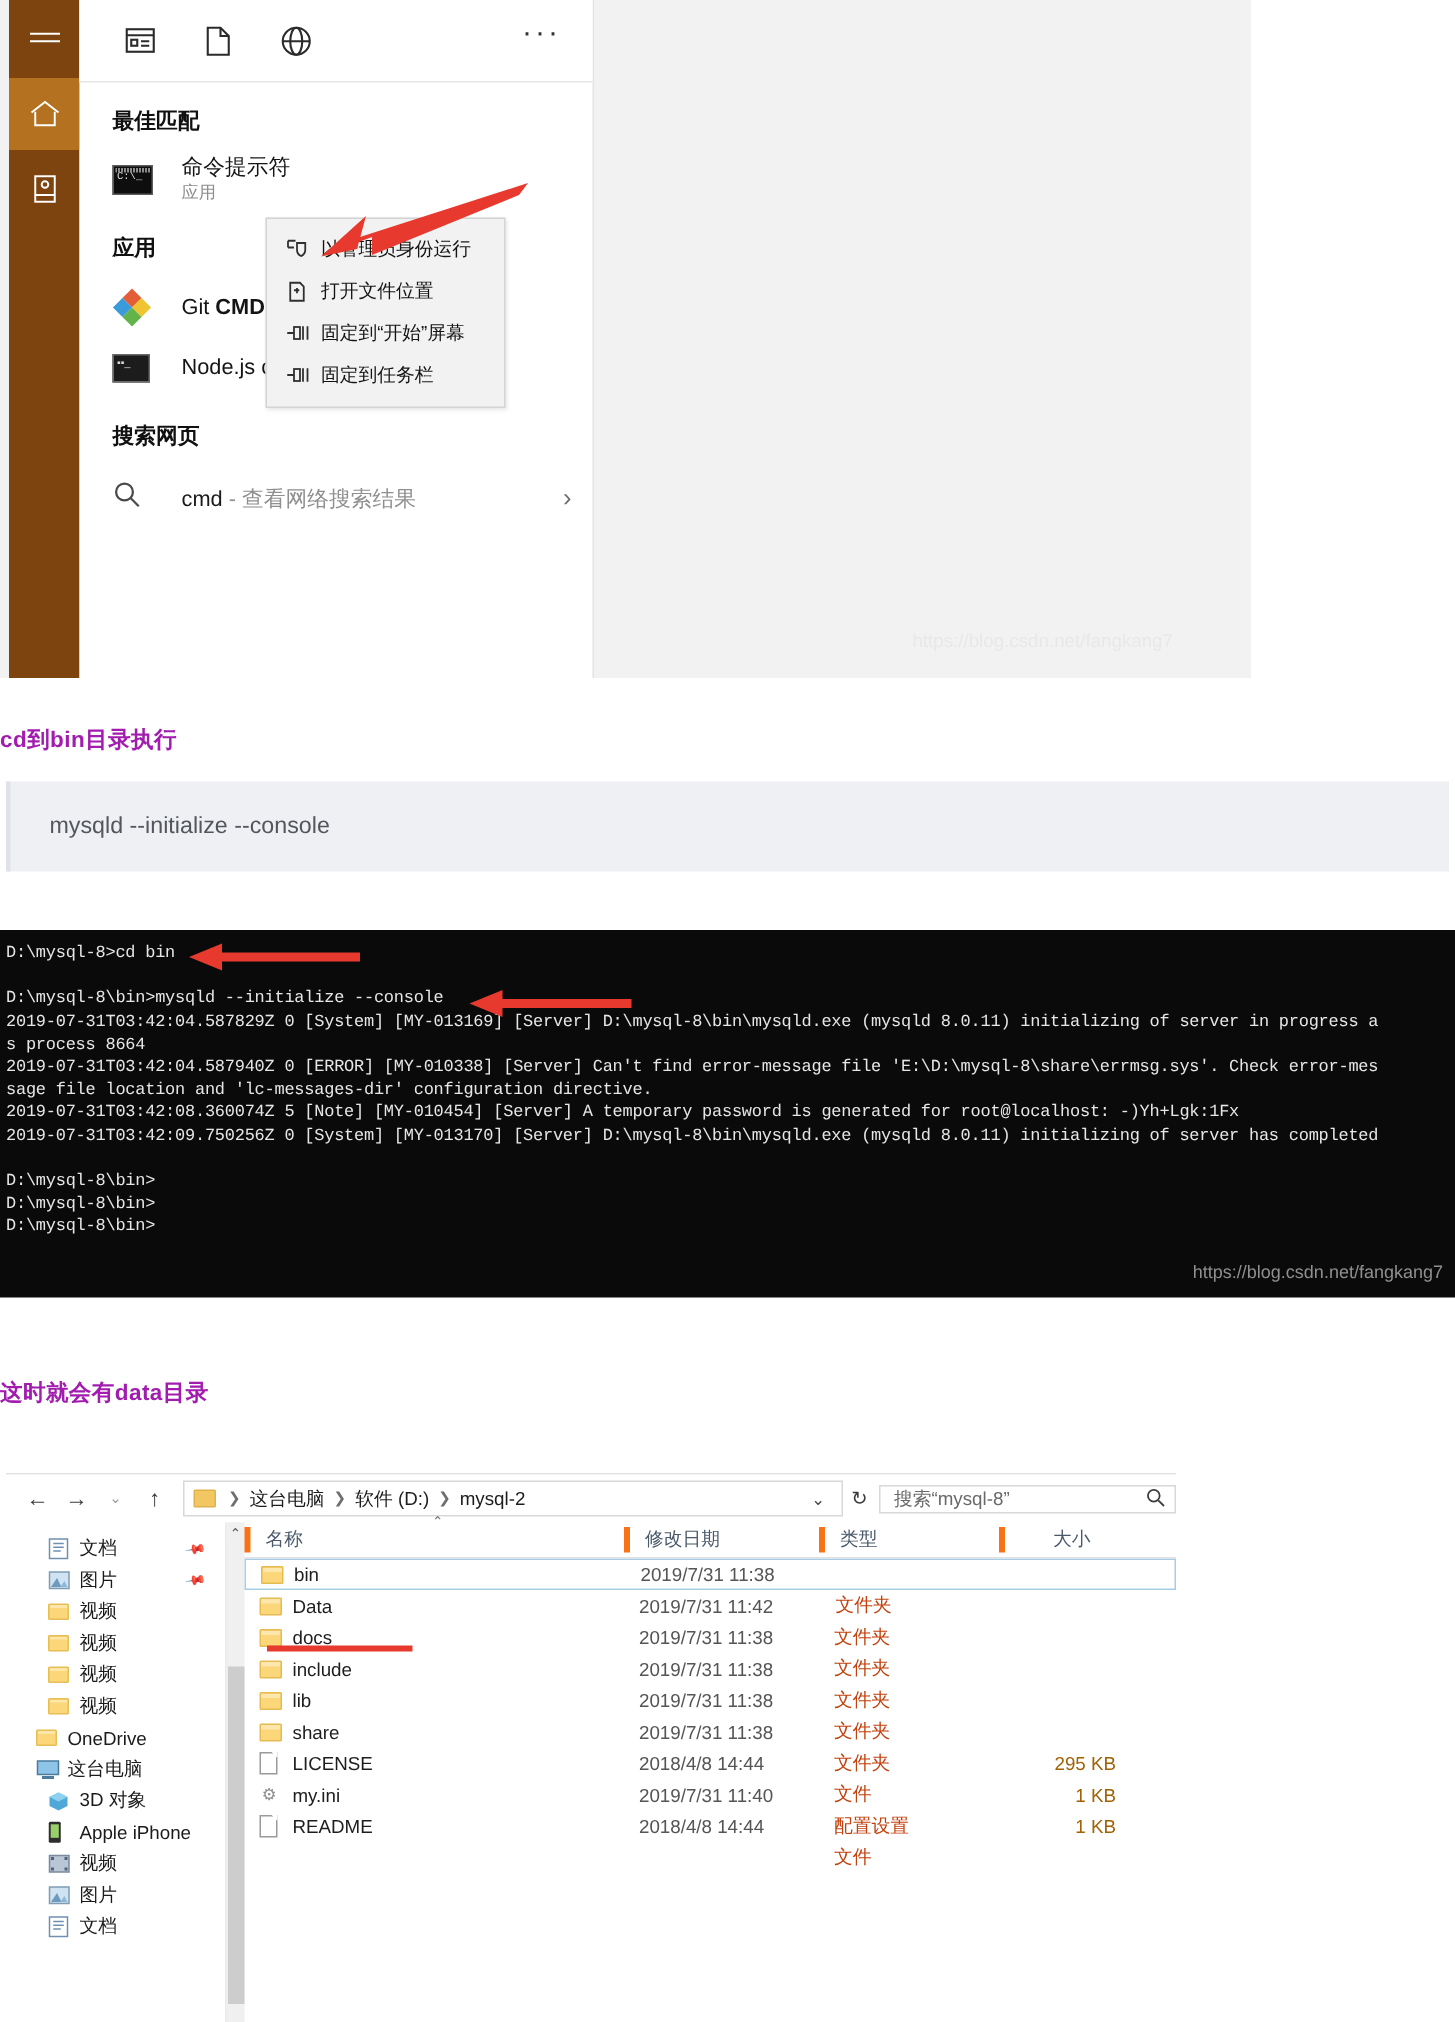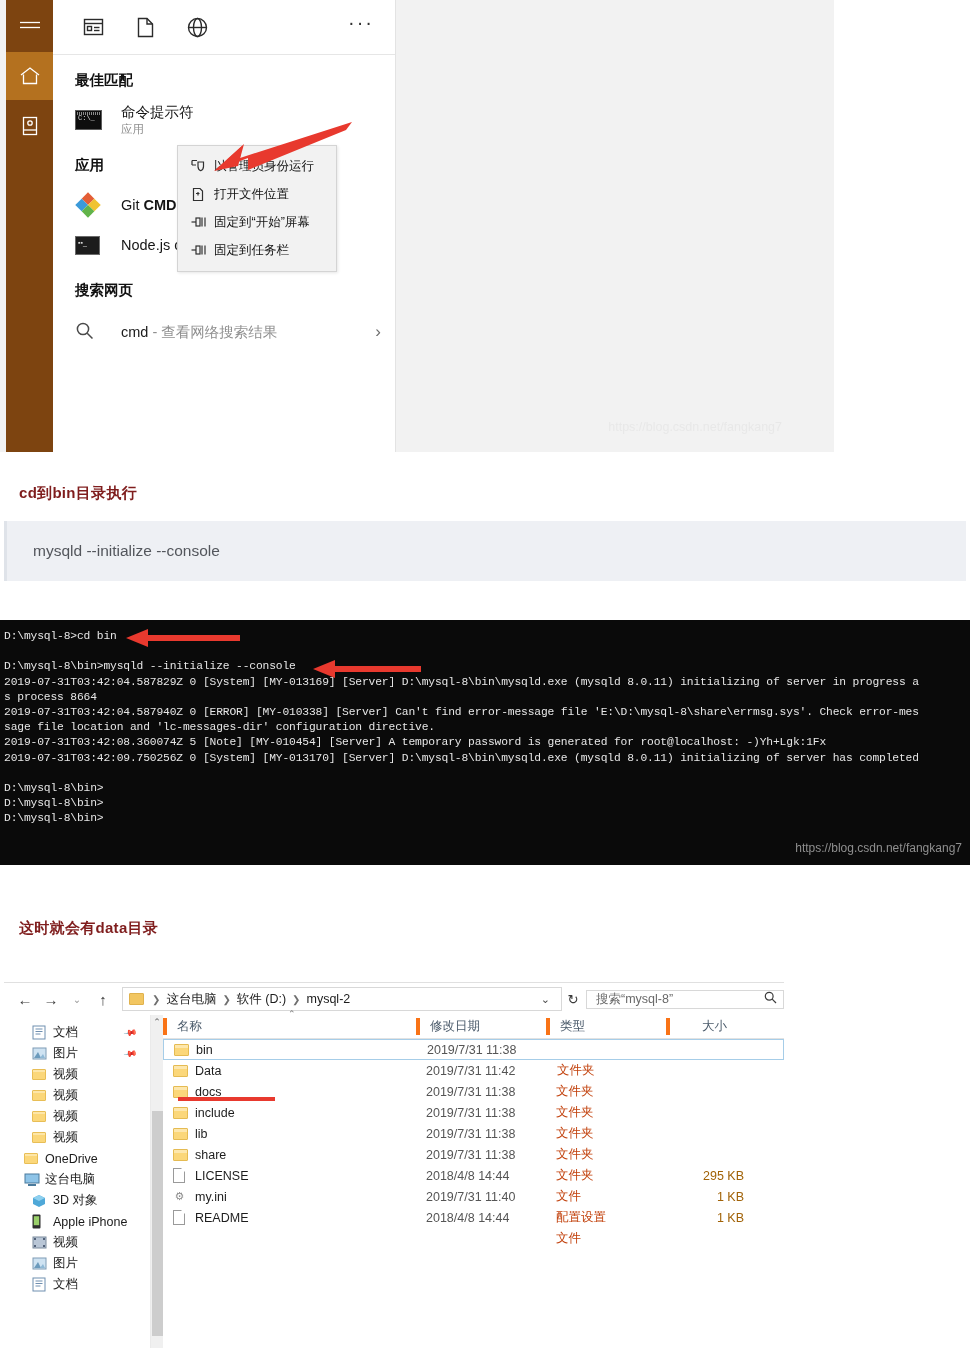--- a/index.html
+++ b/index.html
@@ -147,22 +147,22 @@
   .ctx-ico {
     width: 23px; flex: 0 0 23px; color: #303030;
     display: flex; align-items: center;
   }
 
   
   .arrow1 { position: absolute; left: 208px; top: 120px; z-index: 8; }
 
   
   .h-step {
-    position: absolute; left: 19px;
-    font-size: 15px; color: #7f1d1d; font-weight: bold;
+    position: absolute; left: 0;
+    font-size: 15px; color: #a21caf; font-weight: bold;
     letter-spacing: .3px;
   }
   .codebox {
     position: absolute; left: 4px;
     width: 962px;
     background: #eef0f4;
     border-left: 3px solid #dfe3e9;
     padding: 21px 0 21px 26px;
     font-family: "Liberation Sans", "DejaVu Sans", sans-serif;
     font-size: 15.5px; color: #53565c;
@@ -218,21 +218,21 @@
     width: 15px; height: 12px; background: #f2c661; border: 1px solid #e0b24d;
     border-radius: 1px; margin-right: 2px; position: relative; flex: 0 0 15px;
   }
   .crumb-sep { color: #6f6f6f; margin: 0 6px; font-size: 10px; }
   .crumb-seg { white-space: nowrap; }
   .crumb-tail { margin-left: auto; display: flex; align-items: center; color: #4a4a4a; }
   .crumb-tail span { padding: 0 5px; font-size: 11px; }
   .refresh-btn { width: 22px; text-align: center; color: #3a3a3a; font-size: 13px; }
   .search-box {
     width: 198px; height: 19px; border: 1px solid #d8d8d8;
-    display: flex; align-items: flex-start; padding: 0 6px 0 9px;
+    display: flex; align-items: flex-end; padding: 0 6px 0 9px;
     font-size: 12.5px; color: #6a6a6a; margin-left: 2px; gap: 20px;
   }
   .search-box .sico { margin-left: auto; color: #3c3c3c; }
 
   .exp-body { display: flex; height: 334px; }
   .exp-tree {
     width: 146px; flex: 0 0 146px; padding-top: 7px;
     position: relative;
   }
   .tree-item {

